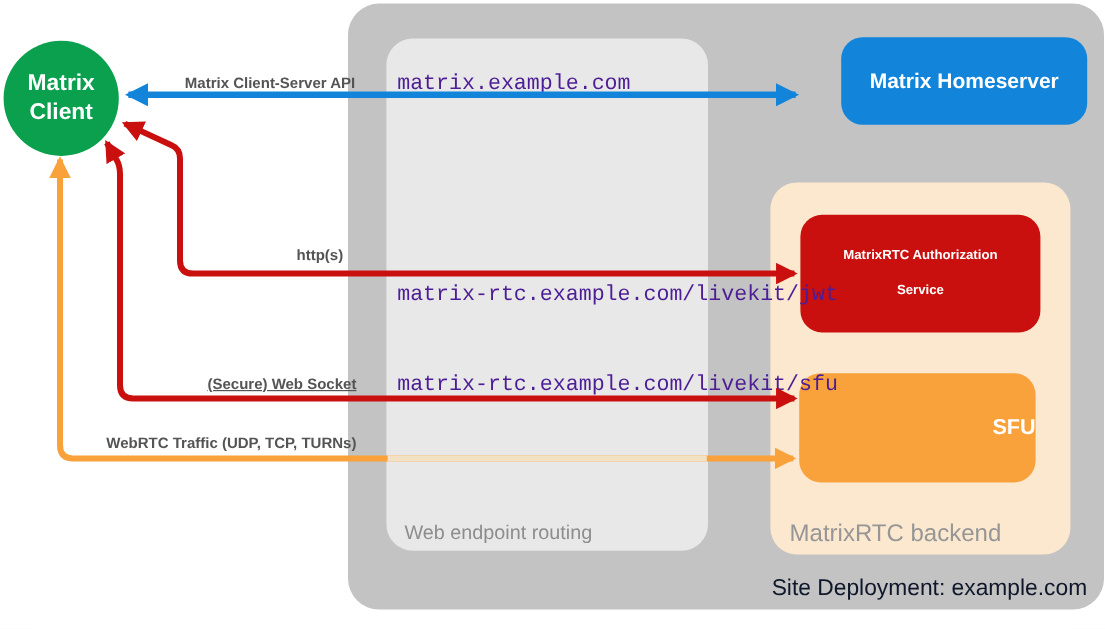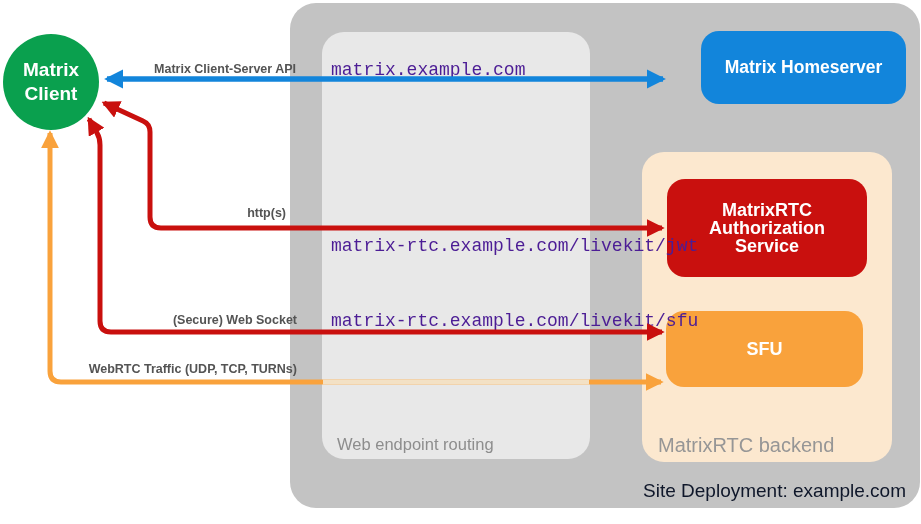--- a/index.html
+++ b/index.html
@@ -16,30 +16,30 @@
 
   
   .node { display:flex; align-items:center; justify-content:center; text-align:center;
           color:#fff; font-weight:bold; }
   .client-circle { left:3px; top:34px; width:96px; height:96px; border-radius:50%;
                    background:var(--c-green,#0aa04e); font-size:19px; line-height:24px; }
   .client-circle .wrap { width:70px; }
   .homeserver-box { left:665px; top:31px; width:205px; height:73px; border-radius:18px;
                     background:var(--c-blue,#1285db); font-size:17.5px;margin-left:36px; }
   .auth-box { left:667px; top:179px; width:200px; height:98px; border-radius:18px;
-              background:var(--c-red,#c9100e); font-size:18px; line-height:18px; }
+              background:var(--c-red,#c9100e); font-size:11px; line-height:29px; }
   .auth-box .wrap { width:150px; }
-  .sfu-box { left:666px; top:311px; width:197px; height:76px; border-radius:18px;
-             background:var(--c-orange,#f9a23c); font-size:18px; }
+  .sfu-box { left:666px; top:311px; width:197px; height:91px; border-radius:18px;
+             background:var(--c-orange,#f9a23c); font-size:18px;justify-content:flex-end; }
 
   
   .arrow-label { color:#545454; font-size:12.5px; font-weight:600; line-height:14px; text-align:right;padding-left:24px; }
   .lbl-csapi  { left:97px;  top:62px;  width:175px; }
   .lbl-http   { left:166px; top:206px; width:96px;  }
-  .lbl-ws     { left:100px; top:313px; width:173px; }
+  .lbl-ws     { left:100px; top:313px; width:173px;text-decoration:underline; }
   .lbl-webrtc { left:40px;  top:362px; width:233px; }
 
   
   .endpoint { font-family:Liberation Mono, monospace; font-size:18px; line-height:16px; color:#4c1d95; }
   .ep-1 { left:331px; top:62px; }
   .ep-2 { left:331px; top:209px;margin-top:29px; }
   .ep-3 { left:331px; top:313px; }
 
   
   .caption { font-weight:normal; }

